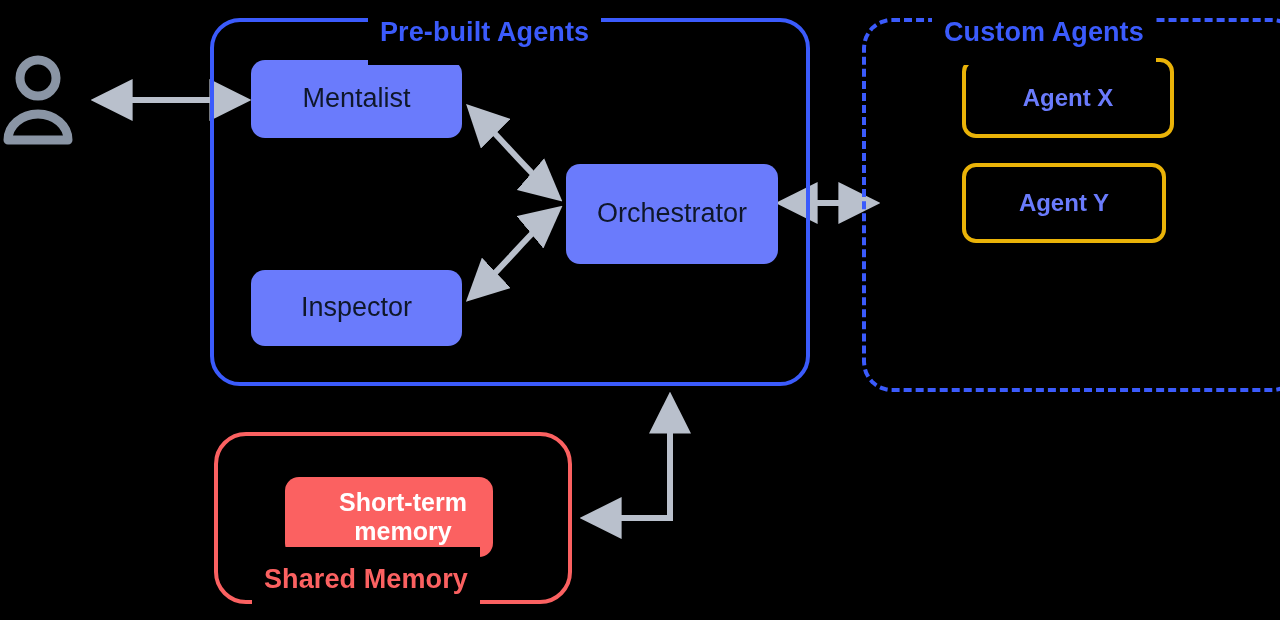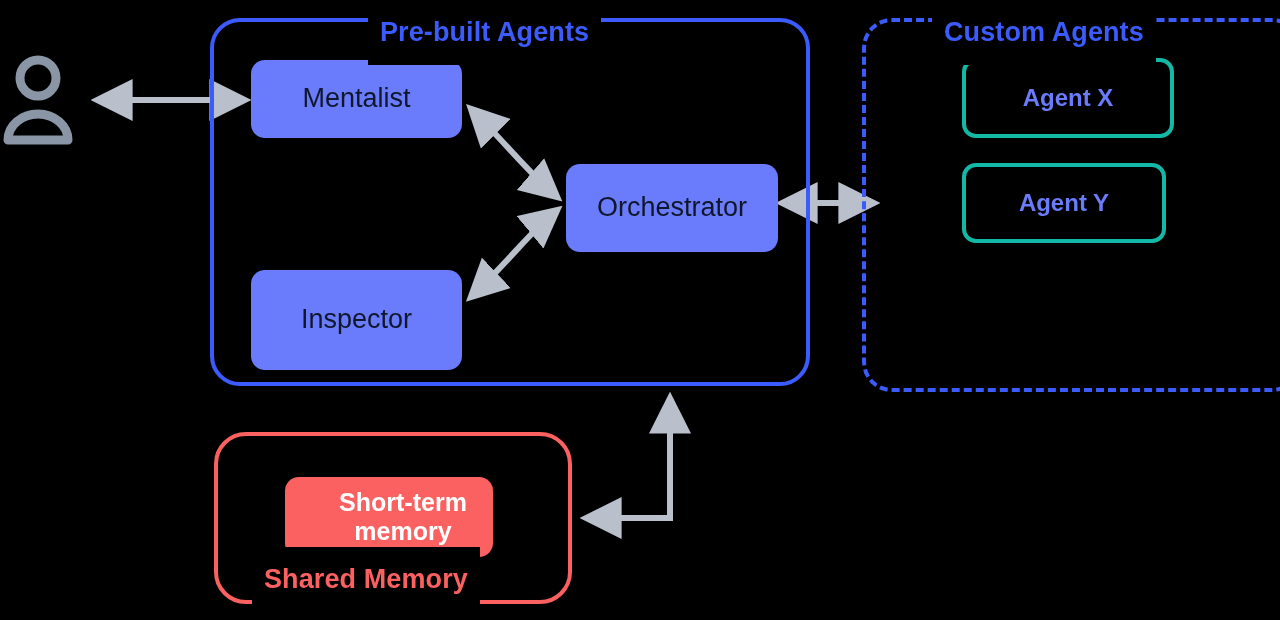--- a/index.html
+++ b/index.html
@@ -25,21 +25,21 @@
     background: #6a7bfc; color: #0f172a;
     border-radius: 14px;
     font-size: 27px; font-weight: 400;
   }
   .filled-red {
     background: #fb6161; color: #ffffff;
     border-radius: 14px;
     font-size: 25px; font-weight: 700;
   }
   .outlined-blue {
-    border: 4px solid #14b8a6; color: #6a7bfc;
+    border: 4px solid #eab308; color: #6a7bfc;
     border-radius: 14px;
     background: transparent;
     font-size: 24px; font-weight: 700;
   }
 
   
   .group { position: absolute; z-index: 1; }
 
   .group-title {
     position: absolute;
@@ -118,23 +118,23 @@
     </g>
 
     <g>
       <circle cx="38" cy="78" r="18" fill="none" stroke="#8a95a5" stroke-width="9"></circle>
       <path d="M8,140 a30,26 0 0 1 60,0 Z" fill="none" stroke="#8a95a5" stroke-width="9" stroke-linejoin="round"></path>
     </g>
   </svg>
 
   <div class="node filled-blue" style="left:251px; top:60px; width:211px; height:78px;">Mentalist</div>
 
-  <div class="node filled-blue" style="left:251px; top:270px; width:211px; height:100px;">Inspector</div>
+  <div class="node filled-blue" style="left:251px; top:270px; width:211px; height:76px;">Inspector</div>
 
-  <div class="node filled-blue" style="left:566px; top:164px; width:212px; height:88px;">Orchestrator</div>
+  <div class="node filled-blue" style="left:566px; top:164px; width:212px; height:100px;">Orchestrator</div>
 
   <div class="node outlined-blue" style="left:962px; top:58px; width:212px; height:80px;">Agent X</div>
 
   <div class="node outlined-blue" style="left:962px; top:163px; width:204px; height:80px;">Agent Y</div>
 
 
   <div class="node filled-red" style="left:285px; top:477px; width:208px; height:80px; flex-direction:column;padding-left:28px;">
     <span>Short-term</span>
     <span>memory</span>
   </div>

